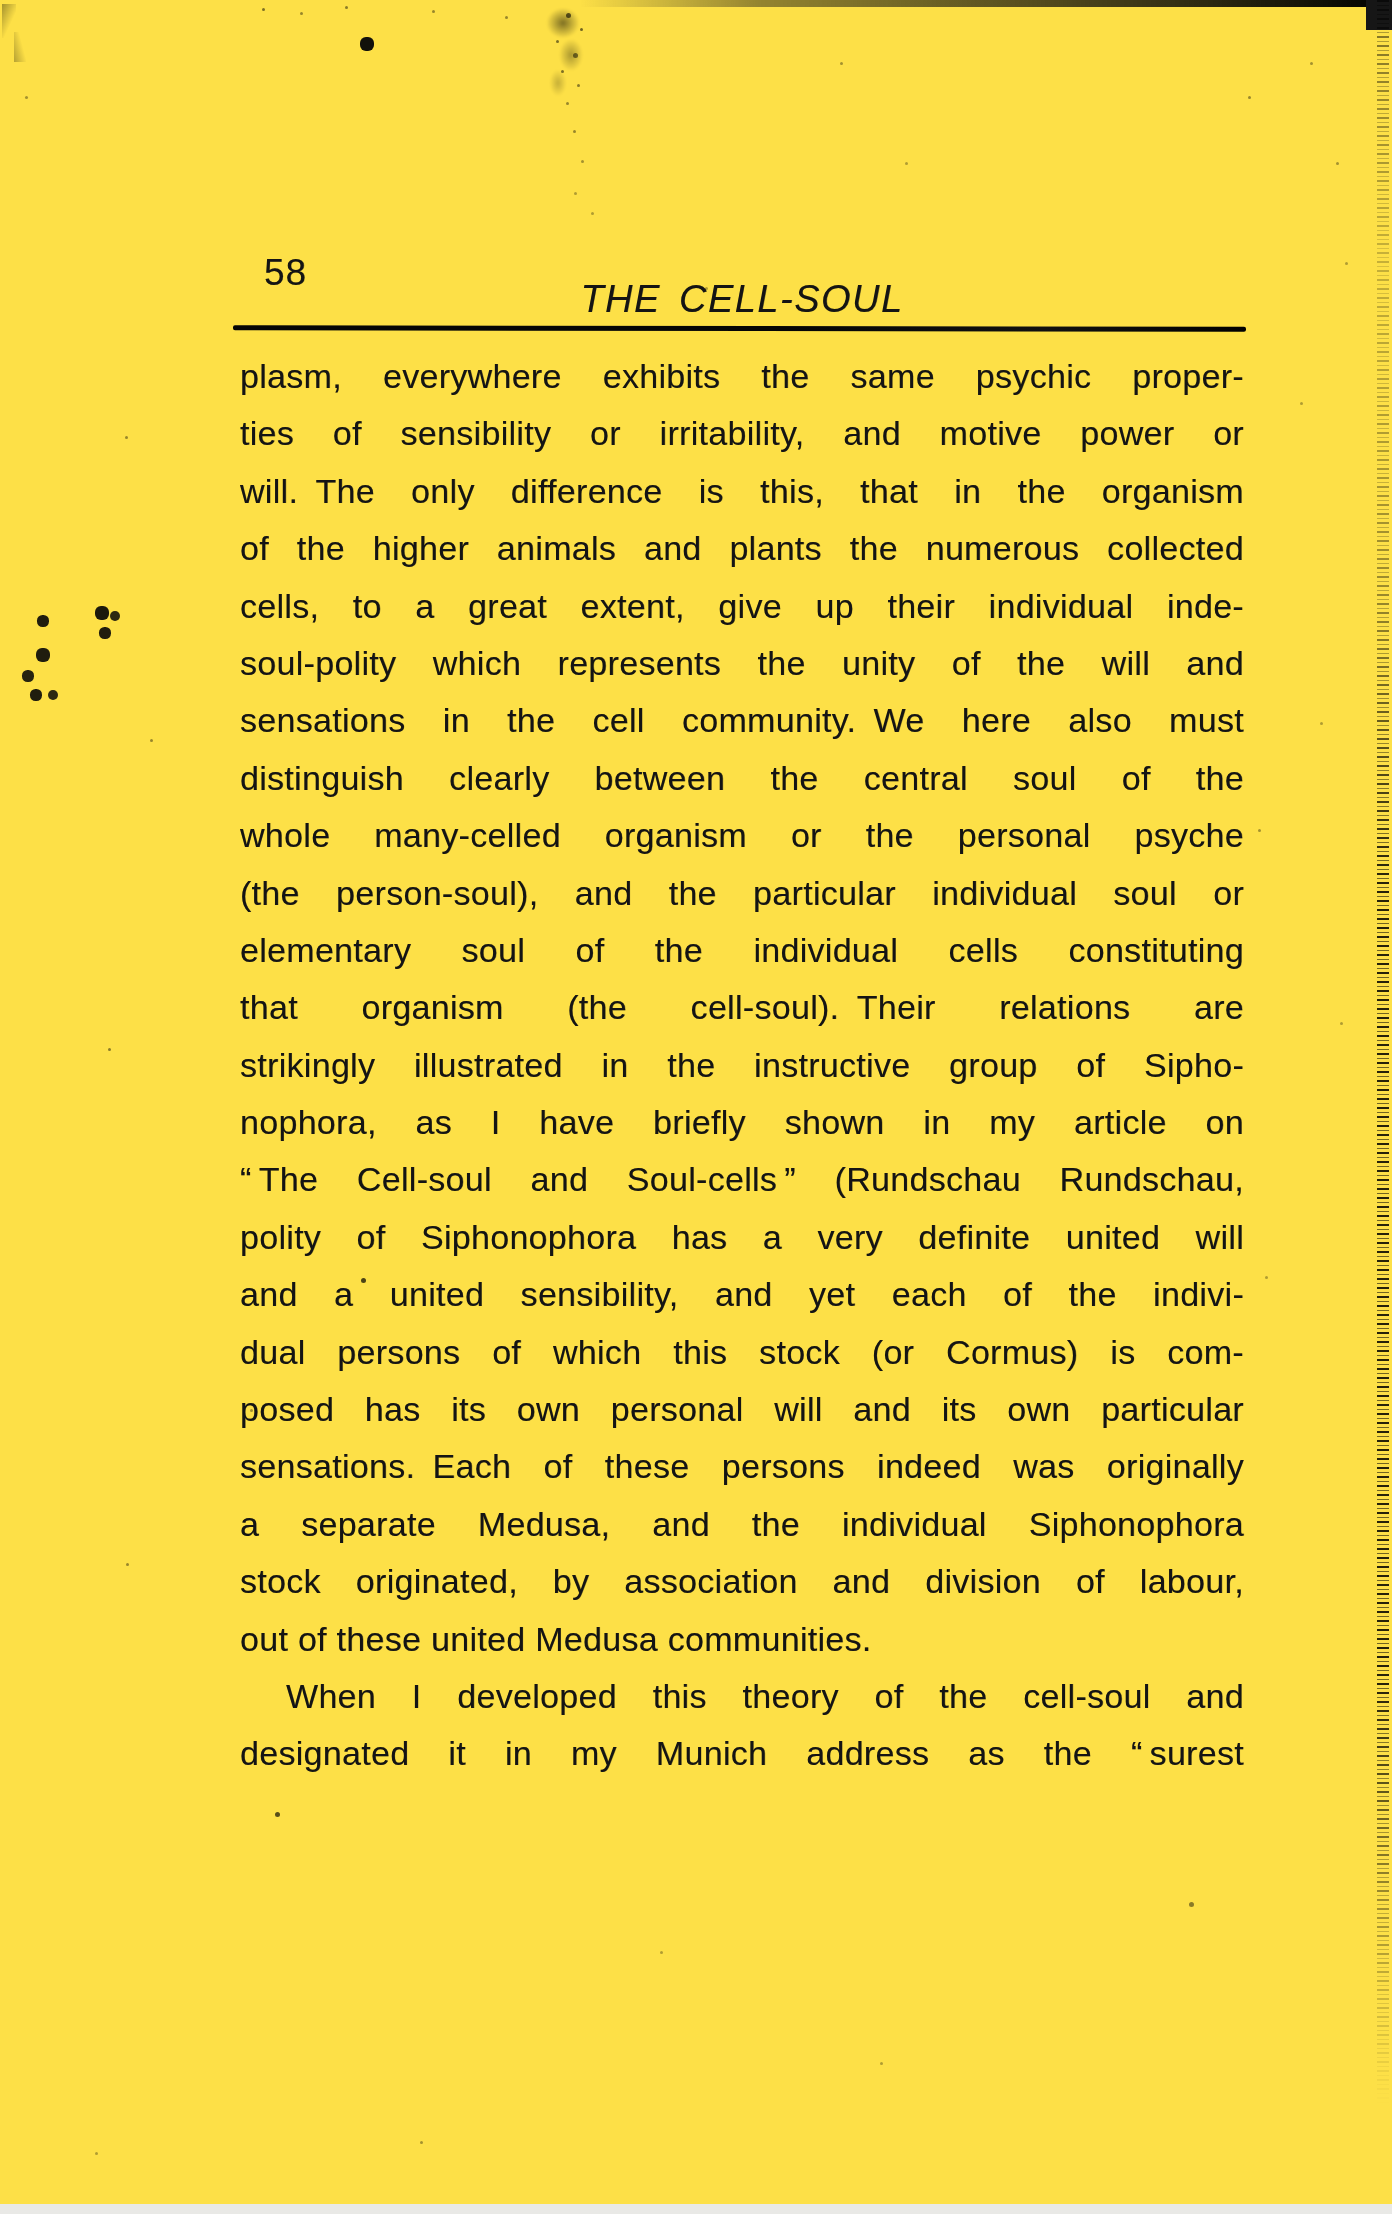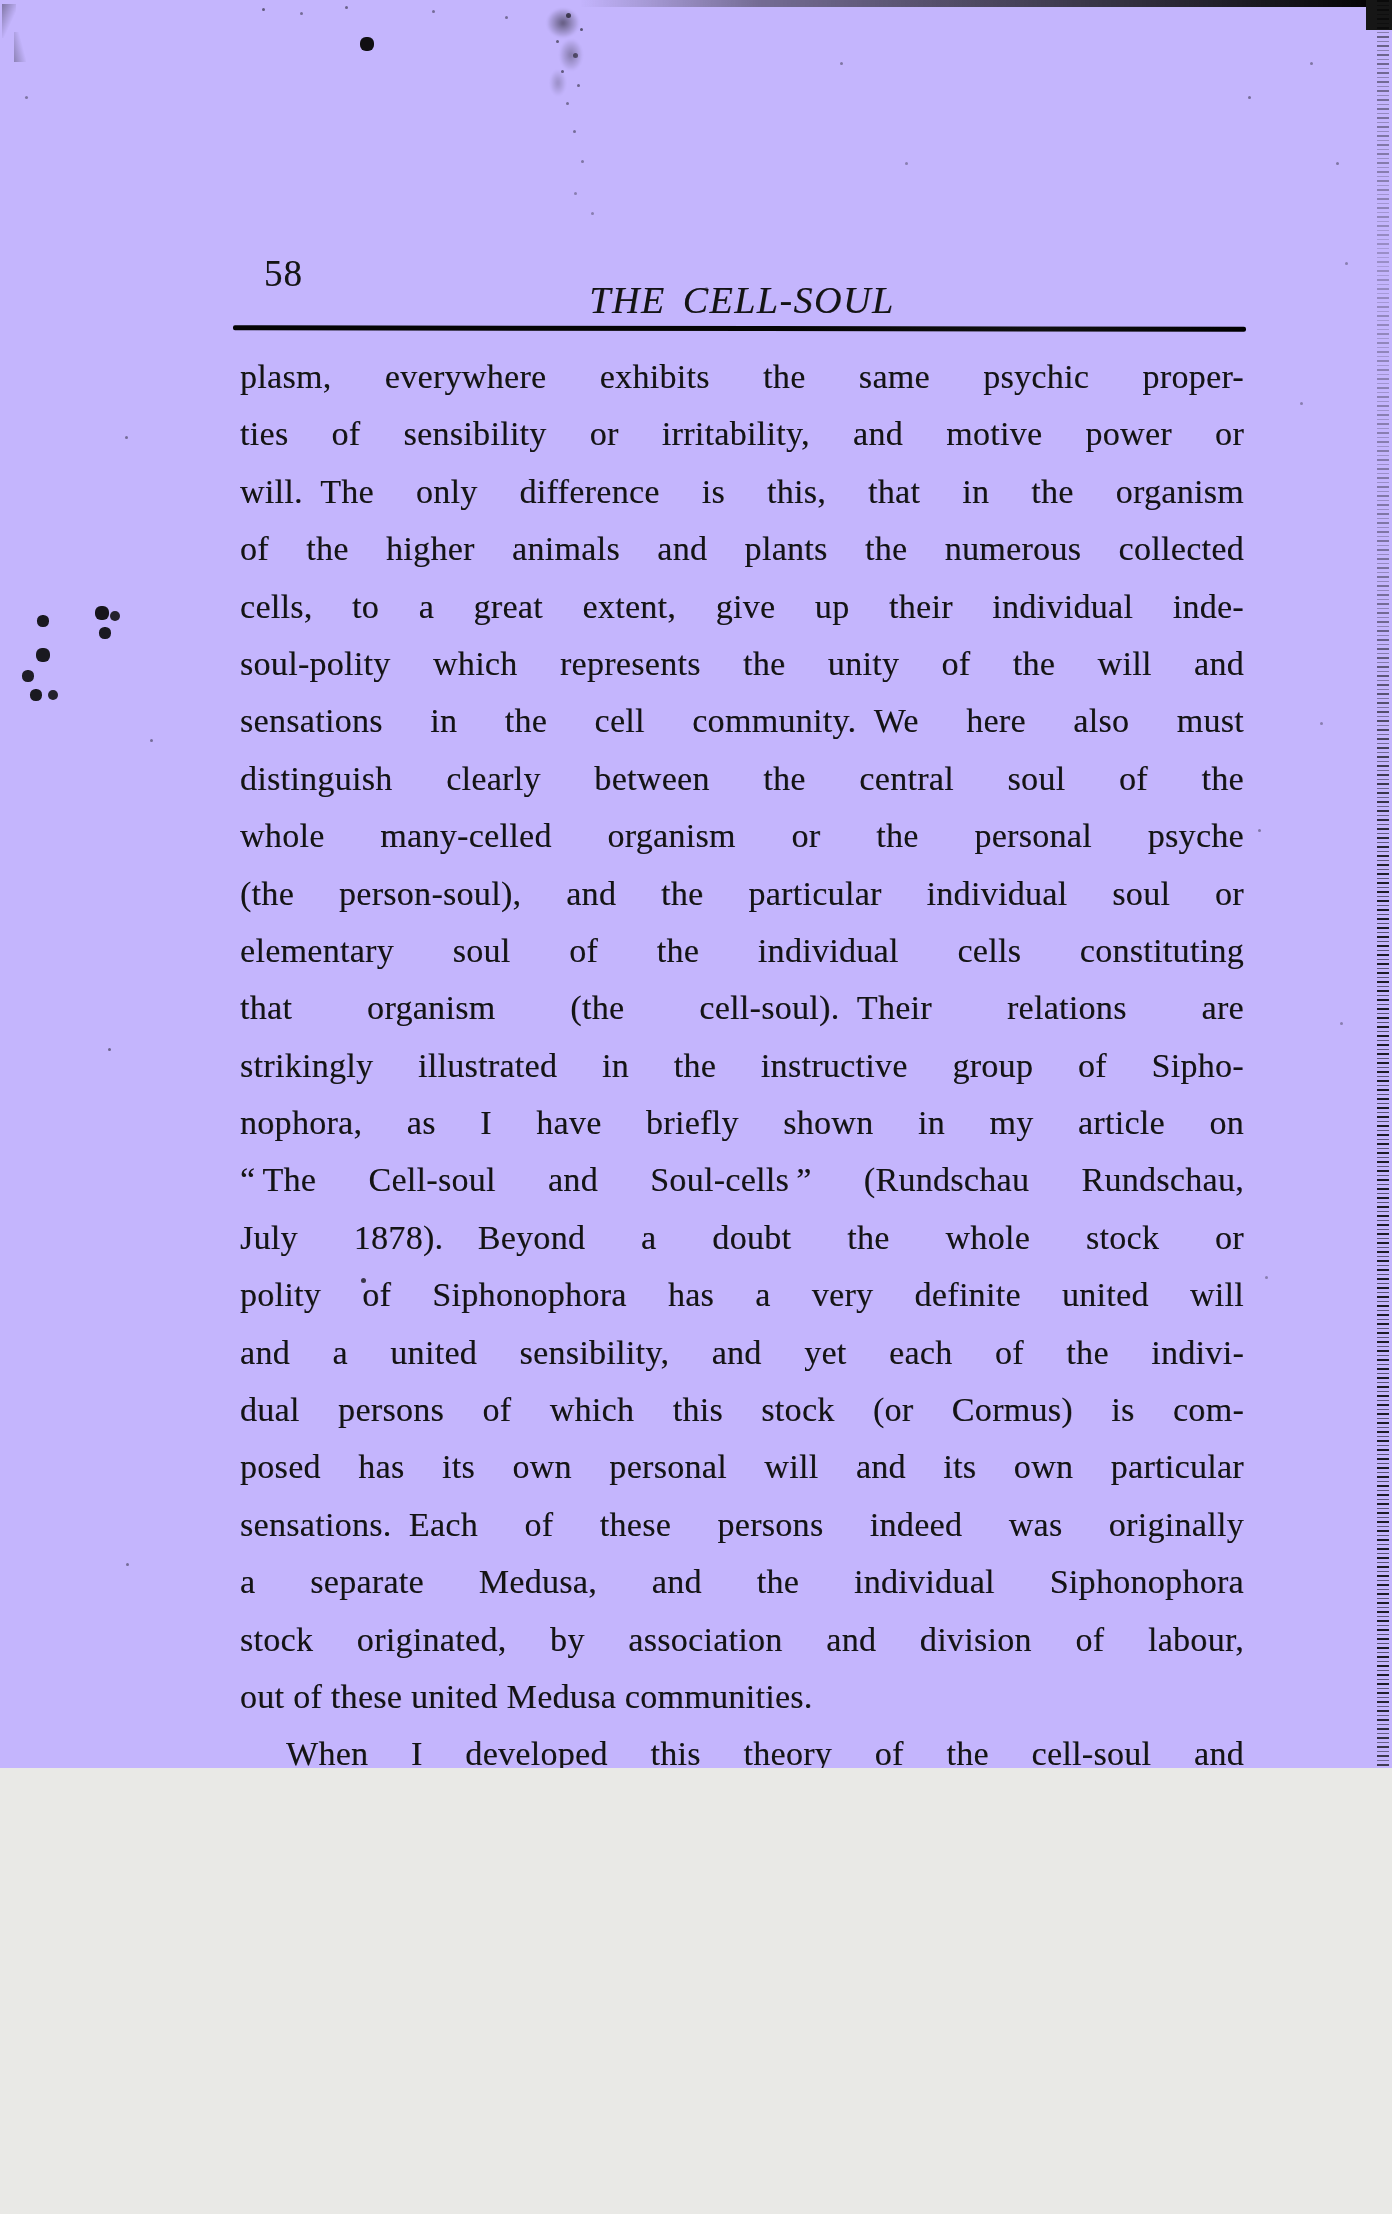--- a/index.html
+++ b/index.html
@@ -1,21 +1,21 @@
 <!DOCTYPE html>
 <html><head>
 <meta charset="utf-8">
 <style>
   html,body{margin:0;padding:0;background:#e9e9e6;}
   .page{
     position:relative;
-    width:1392px;height:1768px;
-    background:#c4b5fd;
+    width:1392px;height:2204px;
+    background:#fde047;
     overflow:hidden;
-    font-family:Liberation Serif, serif;
+    font-family:Liberation Sans, sans-serif;
     color:#141414;
   }
   
   .running-head{position:absolute;top:250px;left:240px;width:1004px;height:48px;}
   .page-number{
     position:absolute;left:24px;top:2px;
     font-size:37px;letter-spacing:1px;
     text-shadow:0.3px 0.3px 0 rgba(0,0,0,.35);
   }
   .head-title{
@@ -145,21 +145,20 @@
       <div class="line">soul-polity which represents the unity of the will and</div>
       <div class="line">sensations in the cell community. We here also must</div>
       <div class="line">distinguish clearly between the central soul of the</div>
       <div class="line">whole many-celled organism or the personal psyche</div>
       <div class="line">(the person-soul), and the particular individual soul or</div>
       <div class="line">elementary soul of the individual cells constituting</div>
       <div class="line">that organism (the cell-soul). Their relations are</div>
       <div class="line">strikingly illustrated in the instructive group of Sipho-</div>
       <div class="line">nophora, as I have briefly shown in my article on</div>
       <div class="line">“ The Cell-soul and Soul-cells ” (Rundschau Rundschau,</div>
-      <div class="line">July 1878). Beyond a doubt the whole stock or</div>
       <div class="line">polity of Siphonophora has a very definite united will</div>
       <div class="line">and a united sensibility, and yet each of the indivi-</div>
       <div class="line">dual persons of which this stock (or Cormus) is com-</div>
       <div class="line">posed has its own personal will and its own particular</div>
       <div class="line">sensations. Each of these persons indeed was originally</div>
       <div class="line">a separate Medusa, and the individual Siphonophora</div>
       <div class="line">stock originated, by association and division of labour,</div>
       <div class="line no-just">out of these united Medusa communities.</div>
       <div class="line indent">When I developed this theory of the cell-soul and</div>
       <div class="line">designated it in my Munich address as the “ surest</div>

